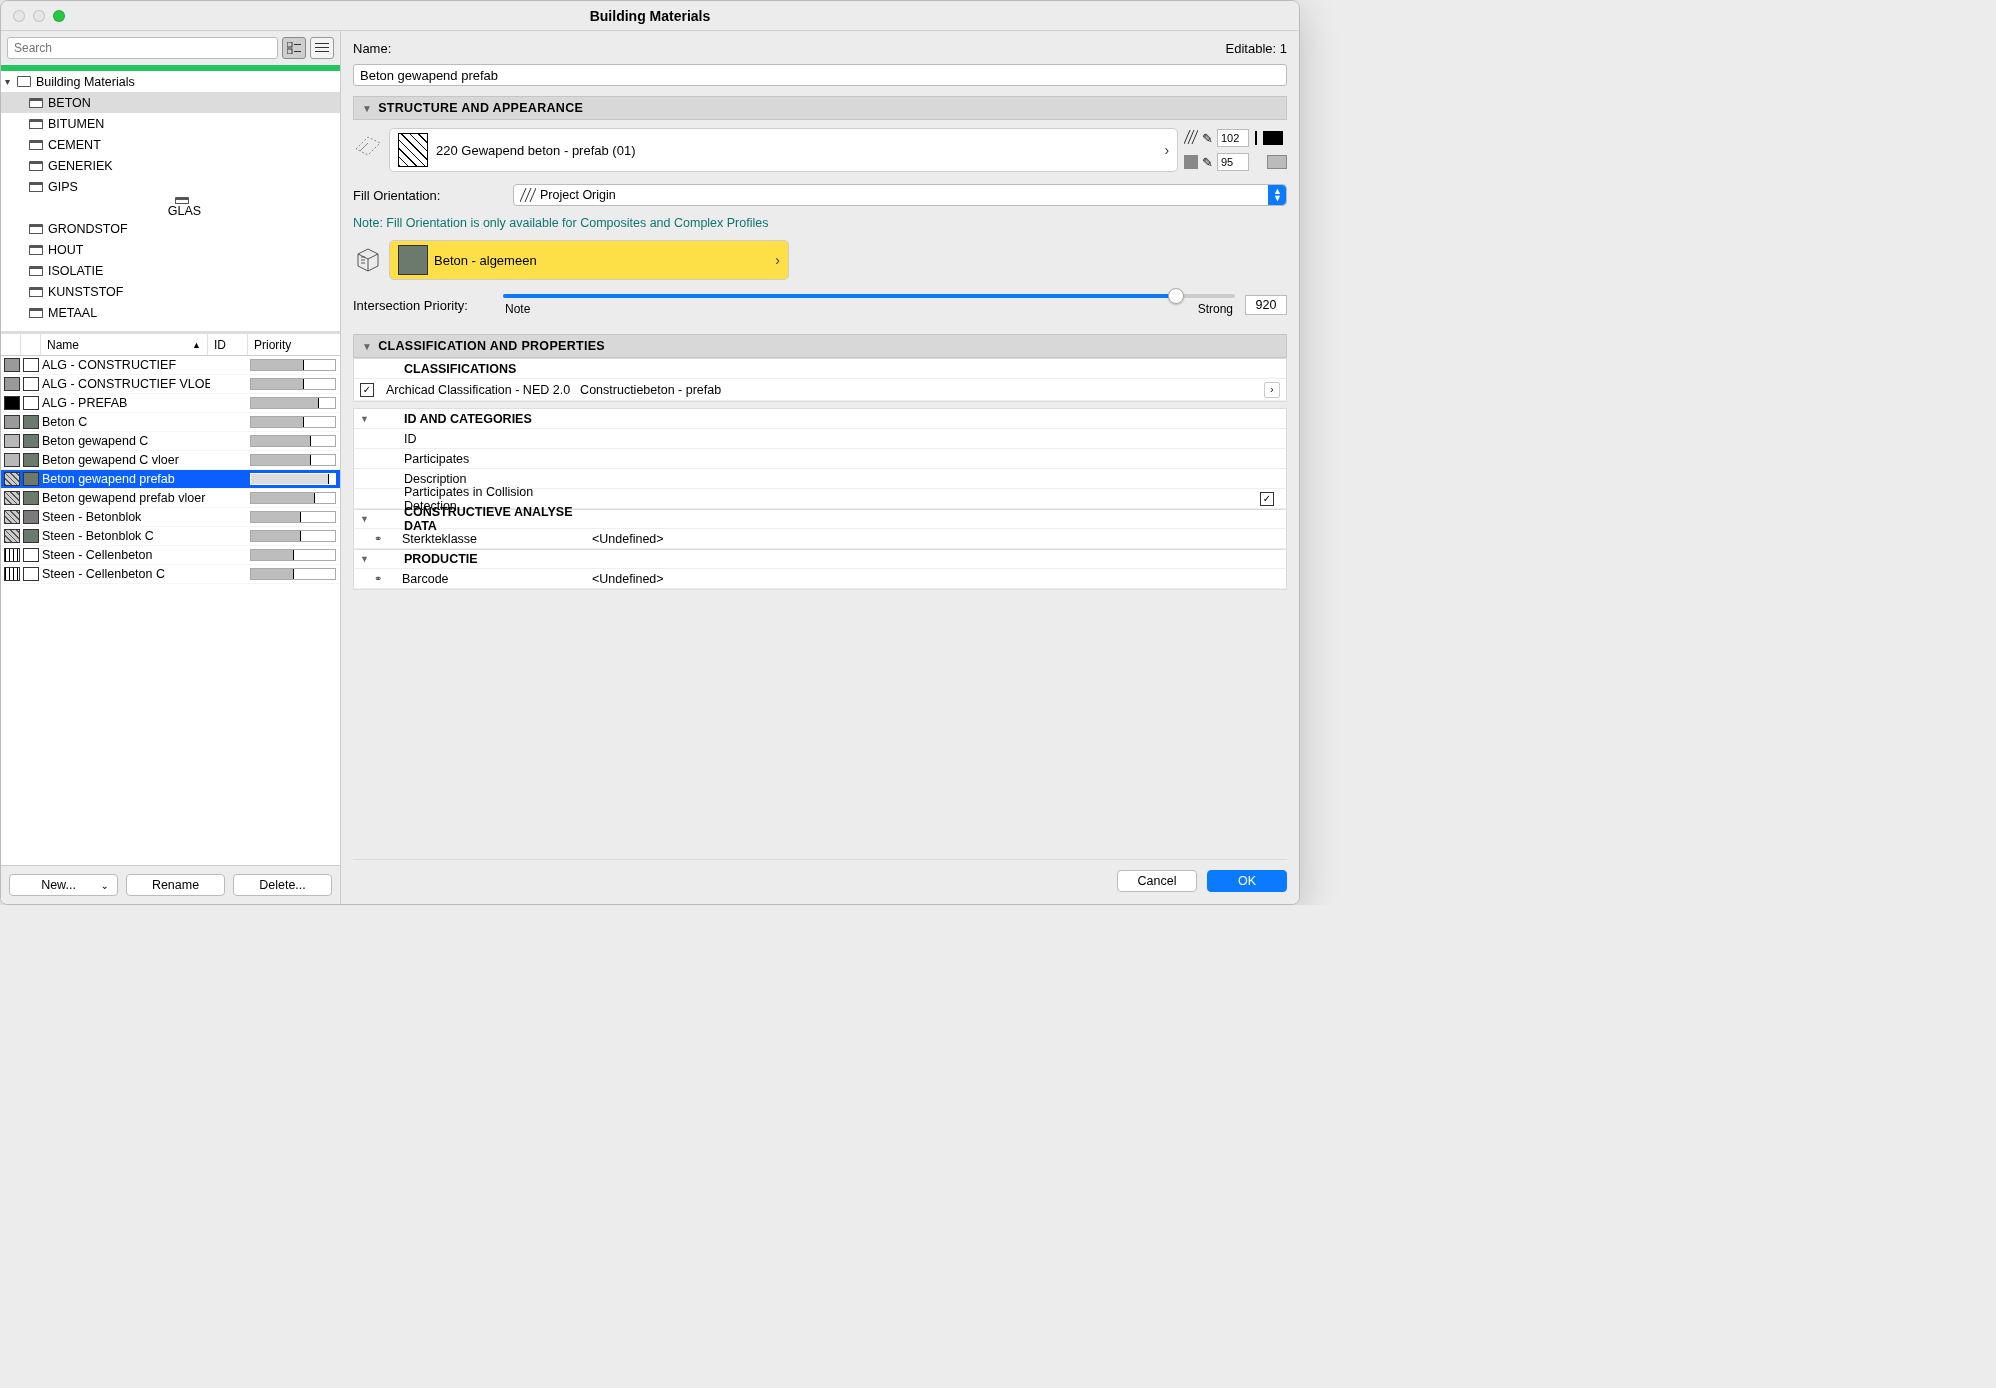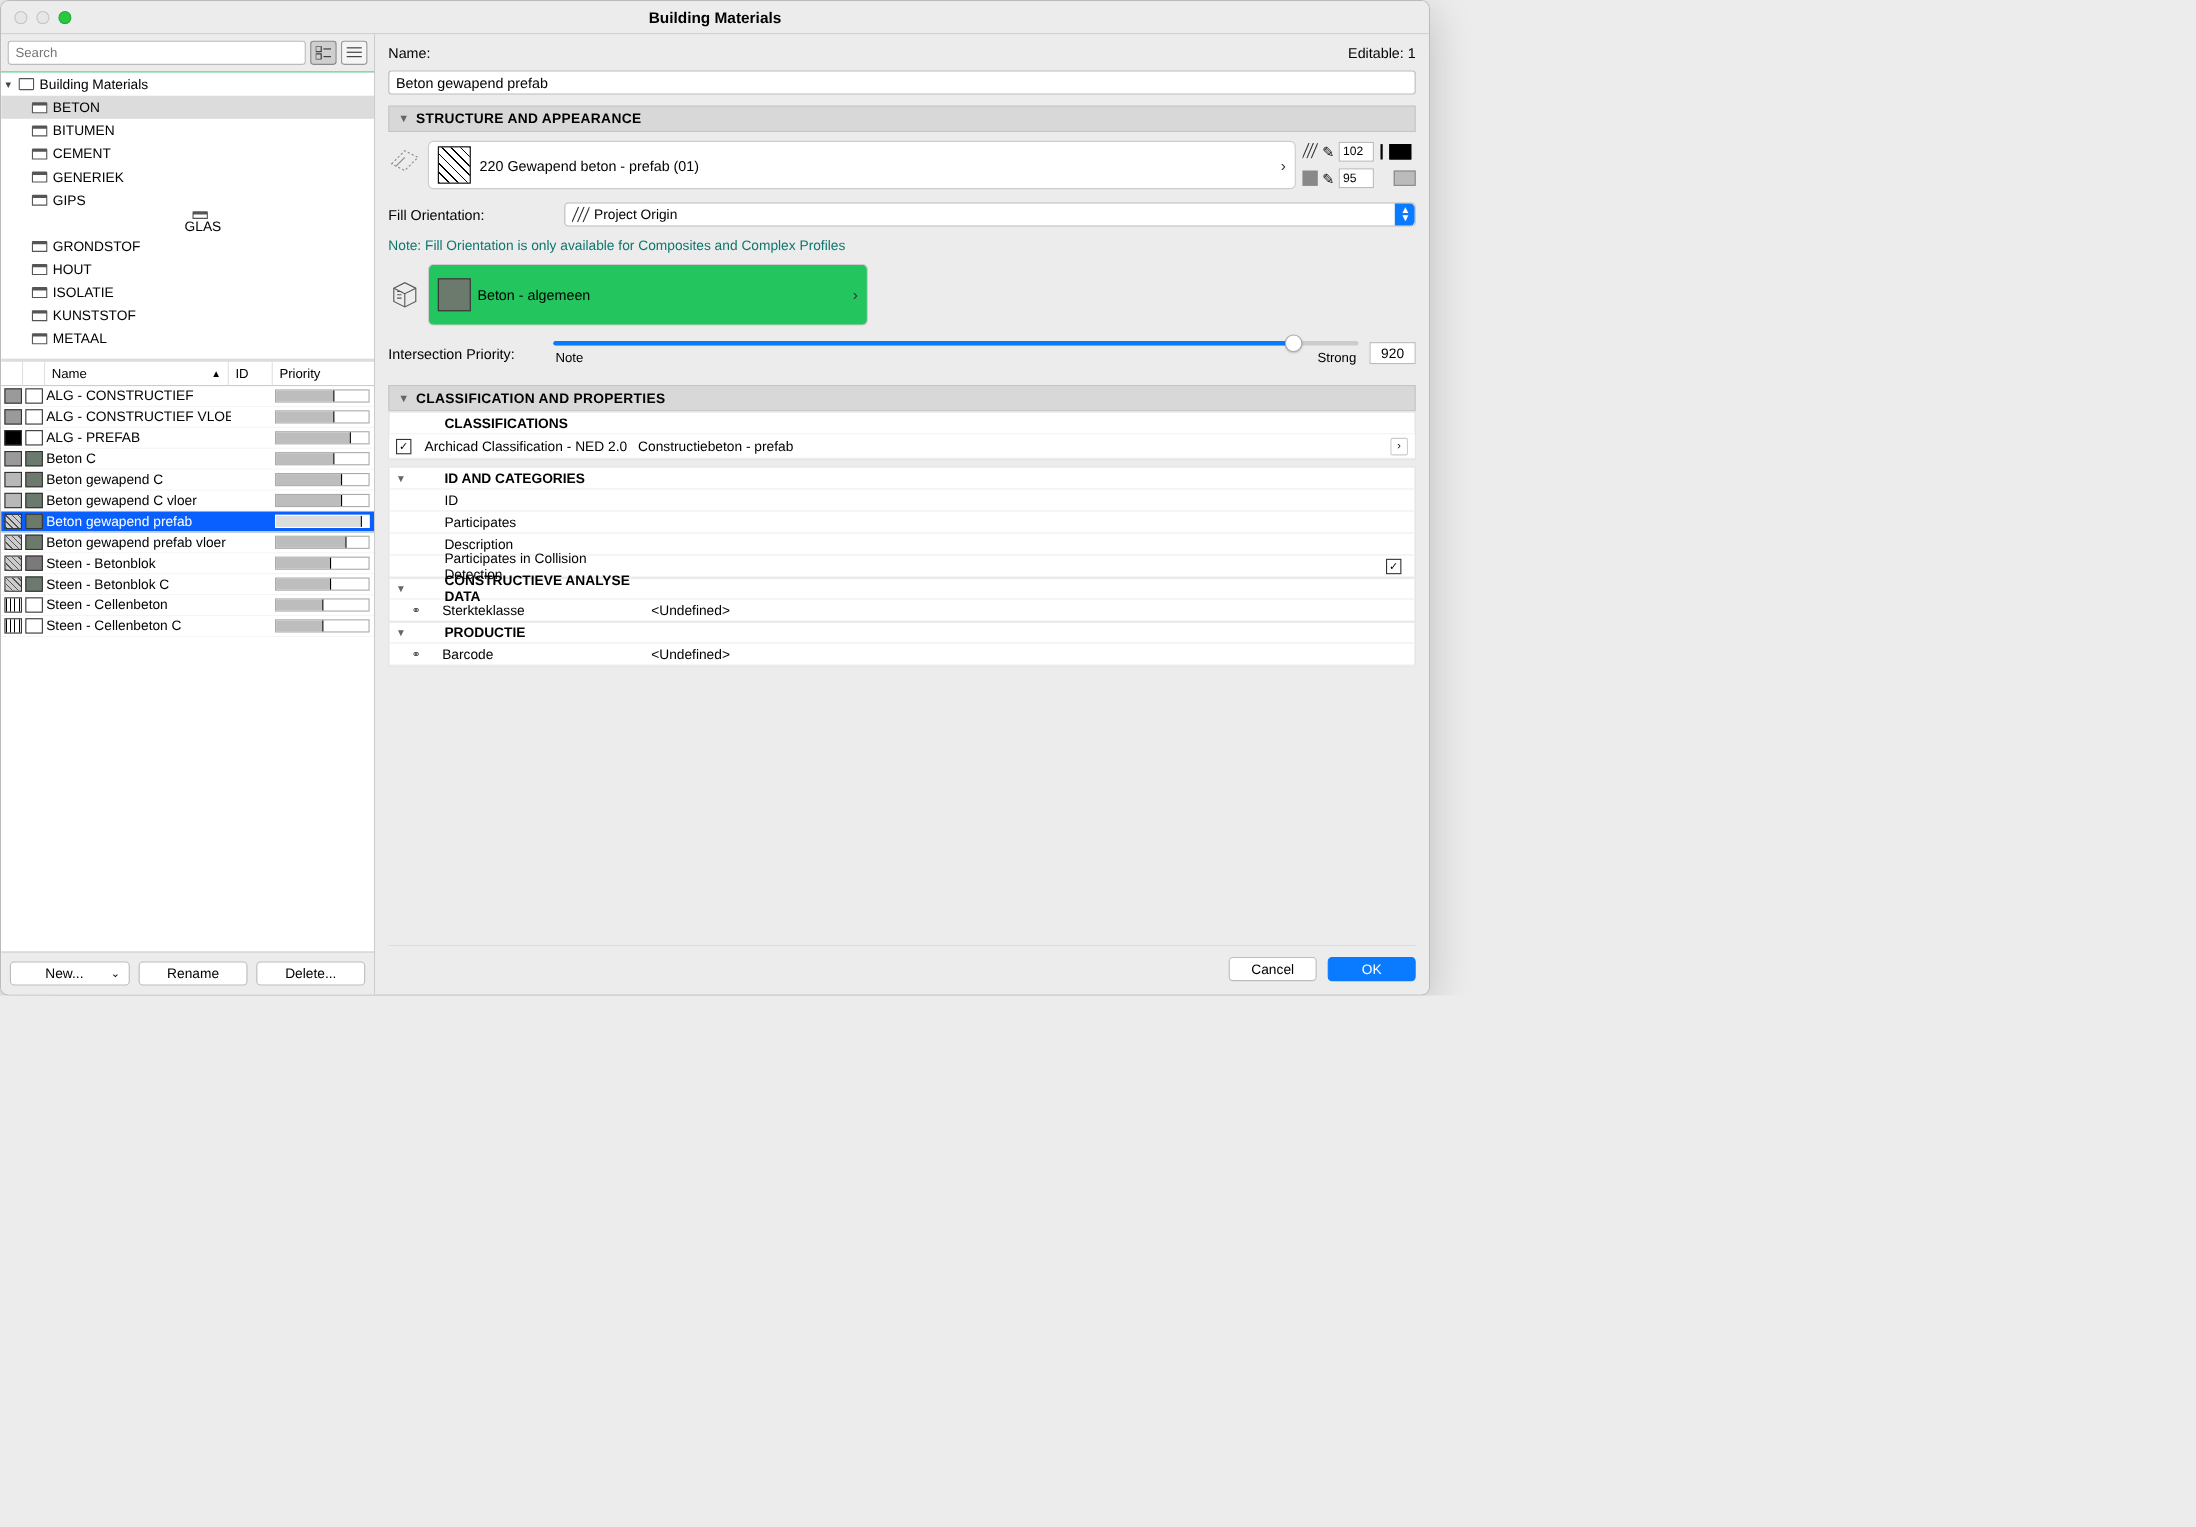--- a/index.html
+++ b/index.html
@@ -8,21 +8,21 @@
 .titlebar { height: 30px; display: flex; align-items: center; padding: 0 12px; border-bottom: 1px solid #d0d0d0; background: #ececec; position: relative; }
 .traffic { display: flex; gap: 8px; }
 .dot { width: 12px; height: 12px; border-radius: 50%; border: 0.5px solid rgba(0,0,0,0.15); }
 .dot.close { background: #e6e6e6; }
 .dot.min { background: #e6e6e6; }
 .dot.zoom { background: #28c840; }
 .title { position: absolute; left: 0; right: 0; text-align: center; font-weight: 700; font-size: 14px; }
 .body { flex: 1; display: flex; min-height: 0; }
 .left { width: 340px; background: #fff; border-right: 1px solid #ccc; display: flex; flex-direction: column; }
 .right { flex: 1; background: #ececec; display: flex; flex-direction: column; padding: 10px 12px 0 12px; min-width: 0; }
-.toolbar { padding: 6px; display: flex; gap: 4px; background: #ececec; border-bottom: 1px solid #22c55e; }
+.toolbar { padding: 6px; display: flex; gap: 4px; background: #ececec; border-bottom: 6px solid #22c55e; }
 .search { flex: 1; height: 22px; border: 1px solid #bbb; border-radius: 3px; padding: 0 6px; font-size: 12px; background: #fff; }
 .iconbtn { width: 24px; height: 22px; border: 1px solid #999; border-radius: 3px; background: #f5f5f5; display: flex; align-items: center; justify-content: center; cursor: pointer; }
 .iconbtn.active { background: #cfcfcf; border-color: #888; }
 .tree { flex: 0 0 auto; height: 263px; overflow-y: auto; background: #fff; border-bottom: 3px solid #ddd; }
 .tree-row { display: flex; align-items: center; height: 21px; padding-left: 4px; font-size: 12.5px; }
 .tree-row.root { font-weight: 400; }
 .tree-row.selected { background: #dcdcdc; }
 .tree-icon { width: 14px; height: 11px; margin-right: 5px; border: 1px solid #555; border-radius: 1px; position: relative; background: #fff; }
 .folder-icon { width: 14px; height: 10px; margin-right: 5px; border: 1px solid #555; border-top: 3px solid #555; border-radius: 1px 1px 0 0; background: #fff; }
 .disclosure { width: 12px; font-size: 10px; color: #444; }
@@ -68,21 +68,21 @@
 .pen-item { display: flex; align-items: center; gap: 4px; }
 .pen-swatch { width: 14px; height: 14px; }
 .pen-input { width: 32px; height: 18px; border: 1px solid #bbb; font-size: 11px; text-align: left; padding: 0 3px; background: #fff; }
 .color-sw { width: 20px; height: 14px; border: 1px solid #000; }
 .line-sw { width: 4px; height: 14px; border-left: 2px solid #000; margin-left: 2px; }
 .select-like { flex: 1; height: 22px; background: #fff; border: 1px solid #bbb; border-radius: 4px; display: flex; align-items: center; padding: 0 6px; font-size: 12.5px; position: relative; }
 .select-like:after { content: ""; position: absolute; right: 0; top: 0; bottom: 0; width: 18px; background: #0a7aff; border-radius: 0 4px 4px 0; }
 .select-like .chev { position: absolute; right: 4px; color: #fff; font-size: 9px; z-index: 1; line-height: 7px; }
 .note { font-size: 12.5px; color: #0f766e; margin: 10px 0; }
 .surface-row { display: flex; align-items: center; gap: 6px; }
-.surface-box { flex: 1; background: #22c55e; border: 1px solid #ccc; border-radius: 5px; padding: 4px 8px; display: flex; align-items: center; height: 56px; max-width: 400px; }
+.surface-box { flex: 1; background: #fde047; border: 1px solid #ccc; border-radius: 5px; padding: 4px 8px; display: flex; align-items: center; height: 40px; max-width: 400px; }
 .surface-sw { width: 30px; height: 30px; background: #6b7a6c; border: 1px solid #333; margin-right: 6px; }
 .prio-row { display: flex; align-items: center; gap: 10px; margin-top: 14px; }
 .slider { flex: 1; position: relative; height: 4px; background: #ccc; border-radius: 2px; }
 .slider-fill { position: absolute; left: 0; top: 0; bottom: 0; background: #0a7aff; border-radius: 2px; }
 .slider-thumb { position: absolute; top: -6px; width: 16px; height: 16px; background: #fff; border: 1px solid #aaa; border-radius: 50%; box-shadow: 0 1px 2px rgba(0,0,0,0.2); }
 .slider-labels { display: flex; justify-content: space-between; font-size: 12px; margin-top: 4px; padding: 0 2px; }
 .prio-input { width: 42px; height: 20px; border: 1px solid #bbb; background: #fff; text-align: center; font-size: 12.5px; }
 .prop-table { background: #fff; border: 1px solid #ddd; }
 .prop-row { display: flex; height: 20px; align-items: center; border-bottom: 1px solid #eee; font-size: 12.5px; padding-left: 6px; }
 .prop-row.head { font-weight: 700; }

